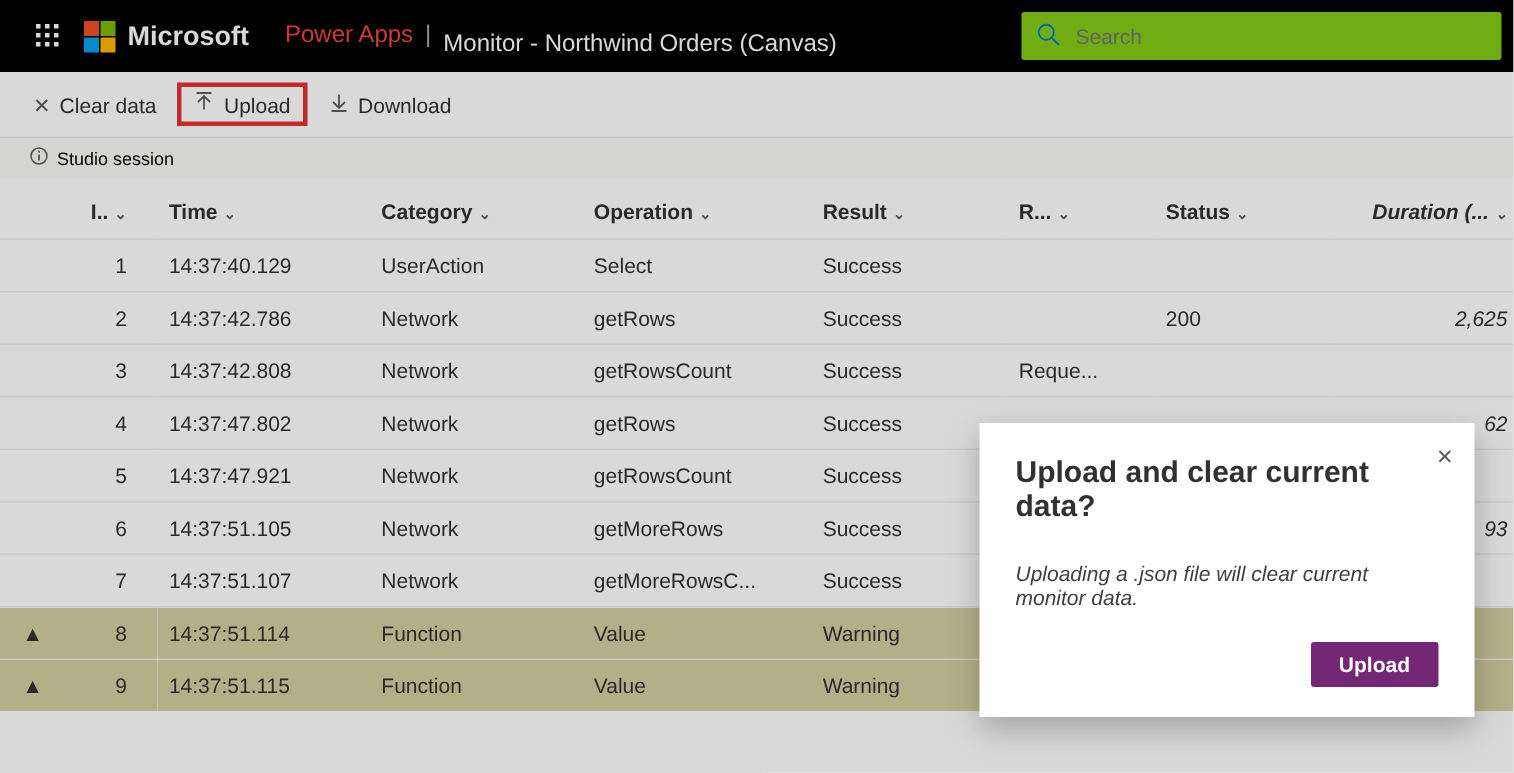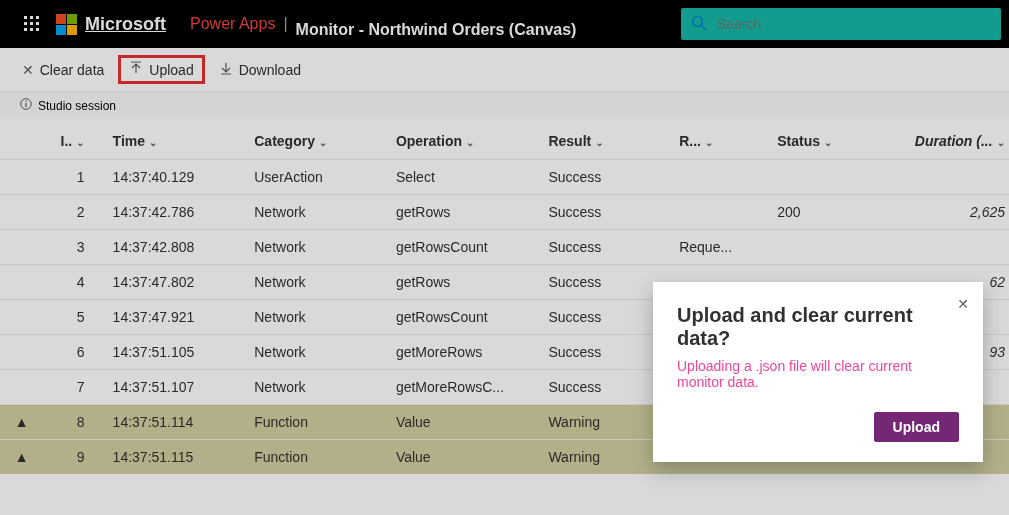--- a/index.html
+++ b/index.html
@@ -40,34 +40,34 @@
       display: grid;
       grid-template-columns: 10px 10px;
       grid-template-rows: 10px 10px;
       gap: 1px;
     }
     .sq { width: 10px; height: 10px; }
     .sq1 { background: #f25022; }
     .sq2 { background: #7fba00; }
     .sq3 { background: #00a4ef; }
     .sq4 { background: #ffb900; }
-    .ms-text { font-size: 18px; font-weight: 600; margin-left: 4px; text-decoration: underline; }
+    .ms-text { font-size: 18px; font-weight: 600; margin-left: 4px; }
     .breadcrumb-area {
       display: flex;
       align-items: center;
       gap: 8px;
       font-size: 16px;
       color: #fff;
     }
     .bc-link { color: #ef4444; }
     .bc-sep { color: #aaa; }
-    .bc-bold { font-weight: 700; margin-top: 12px; }
+    .bc-bold { font-weight: 400; margin-top: 12px; }
     .search-box {
       margin-left: auto;
-      background: #14b8a6;
+      background: #84cc16;
       color: #605e5c;
       width: 320px;
       height: 32px;
       display: flex;
       align-items: center;
       padding: 0 10px;
       gap: 10px;
       border-radius: 2px;
     }
     .search-box input {
@@ -165,37 +165,38 @@
       width: 330px;
       background: #fff;
       box-shadow: 0 8px 20px rgba(0,0,0,0.25);
       padding: 22px 24px 20px 24px;
       z-index: 10;
     }
     .dialog-title {
       font-size: 20px;
       font-weight: 600;
       color: #323130;
-      margin-bottom: 8px;
+      margin-bottom: 24px;
       padding-right: 24px;
     }
     .dialog-close {
       position: absolute;
       top: 14px;
       right: 14px;
       font-size: 14px;
       color: #605e5c;
       cursor: pointer;
       background: none;
       border: none;
     }
     .dialog-body {
       font-size: 14px;
-      color: #ec4899;
+      color: #404040;
       margin-bottom: 22px;
+      font-style: italic;
     }
     .dialog-actions {
       display: flex;
       gap: 8px;
       justify-content: flex-end;
     }
     .btn {
       padding: 6px 18px;
       font-size: 14px;
       border-radius: 2px;

